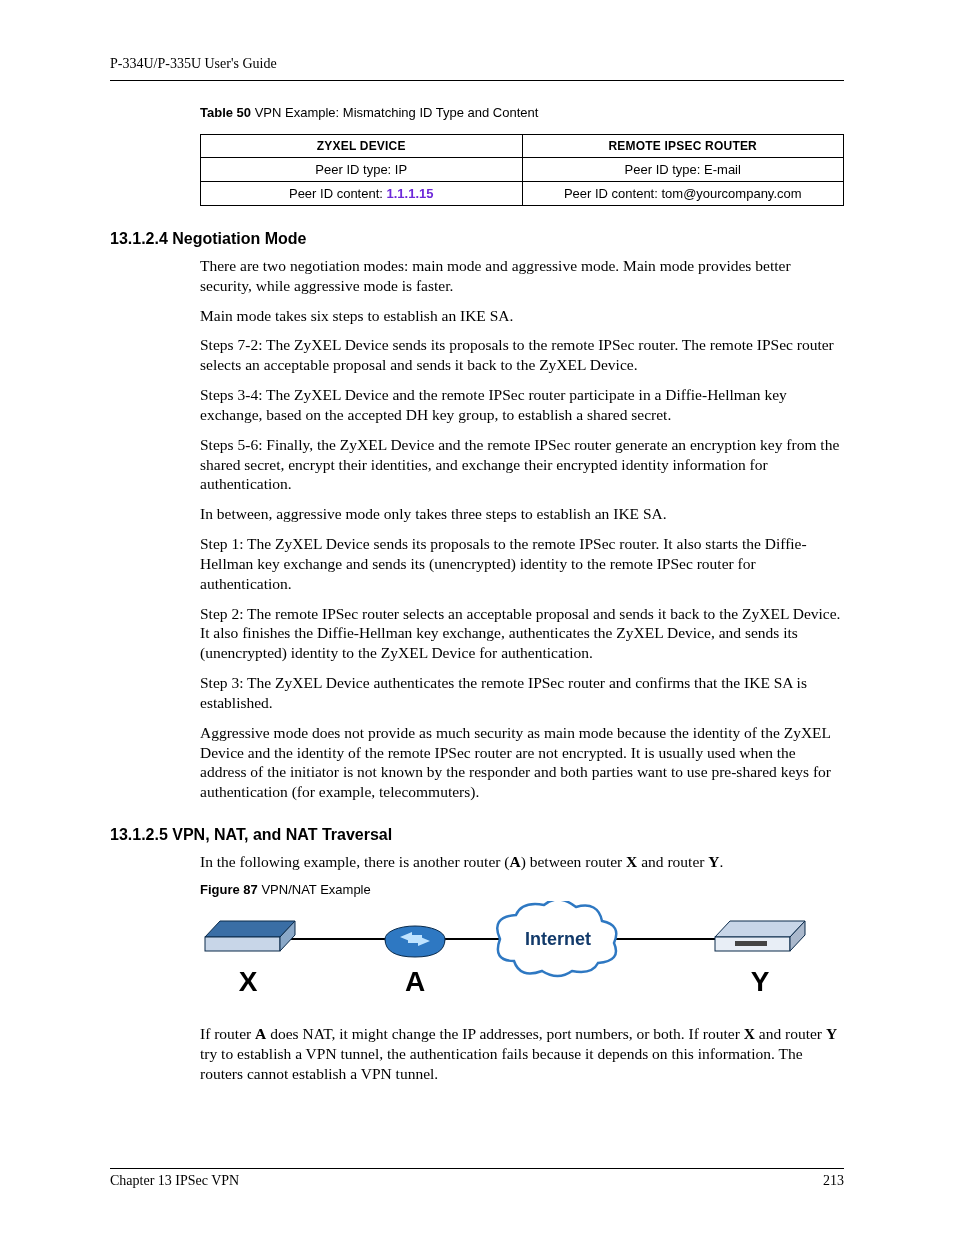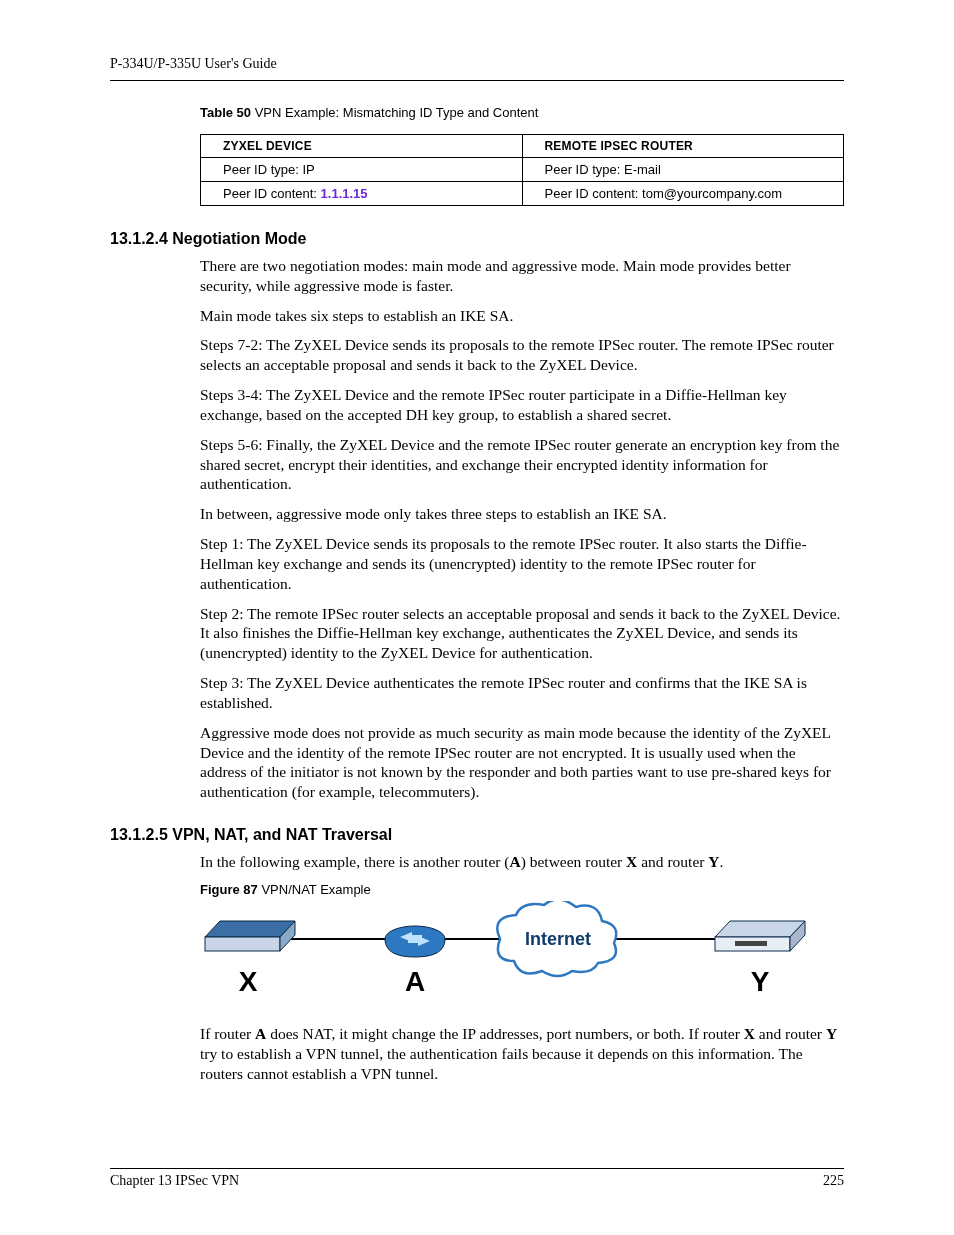--- a/index.html
+++ b/index.html
@@ -36,22 +36,22 @@
   .table-caption b { font-weight: bold; }
   table.mtable {
     border-collapse: collapse;
     width: calc(100% - 90px);
     margin-left: 90px;
     font-family: Arial, Helvetica, sans-serif;
     font-size: 13px;
   }
   table.mtable th, table.mtable td {
     border: 1px solid #000;
-    padding: 4px 22px;
-    text-align: left;
+    padding: 4px 6px;
+    text-align: center;
     vertical-align: top;
   }
   table.mtable th {
     font-weight: bold;
     font-size: 12px;
     letter-spacing: 0.2px;
   }
   .red { color: #6d28d9; font-weight: bold; }
   h3.sec {
     font-family: Arial, Helvetica, sans-serif;
@@ -194,16 +194,16 @@
       </svg>
     </div>
 
     <p>
       <span>If router </span><b>A</b><span> does NAT, it might change the IP addresses, port numbers, or both. If router </span><b>X</b><span> and router </span><b>Y</b><span> try to establish a VPN tunnel, the authentication fails because it depends on this information. The routers cannot establish a VPN tunnel.</span>
     </p>
   </div>
 
   <div class="footer">
     <span>Chapter 13 IPSec VPN</span>
-    <span>225</span>
+    <span>213</span>
   </div>
 
 </div>
 
 </body></html>

